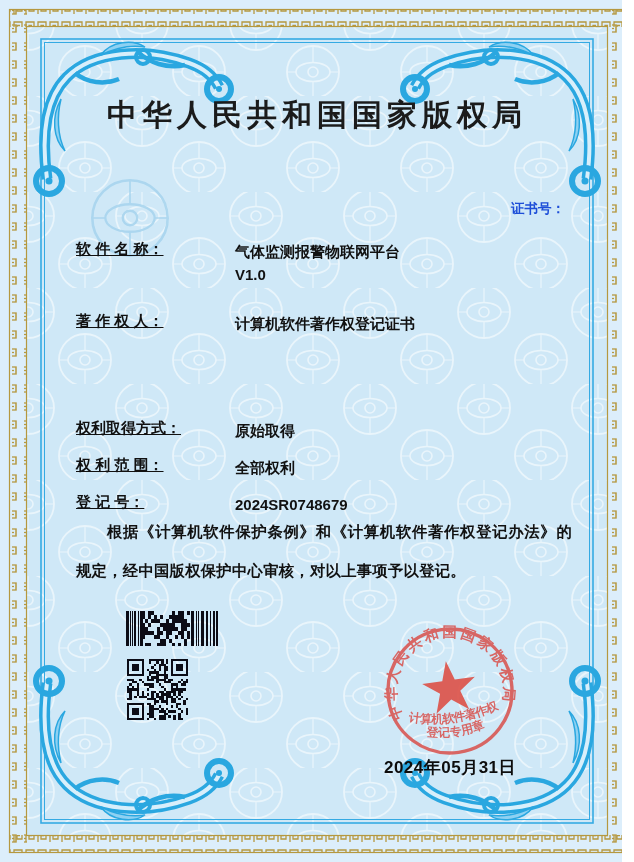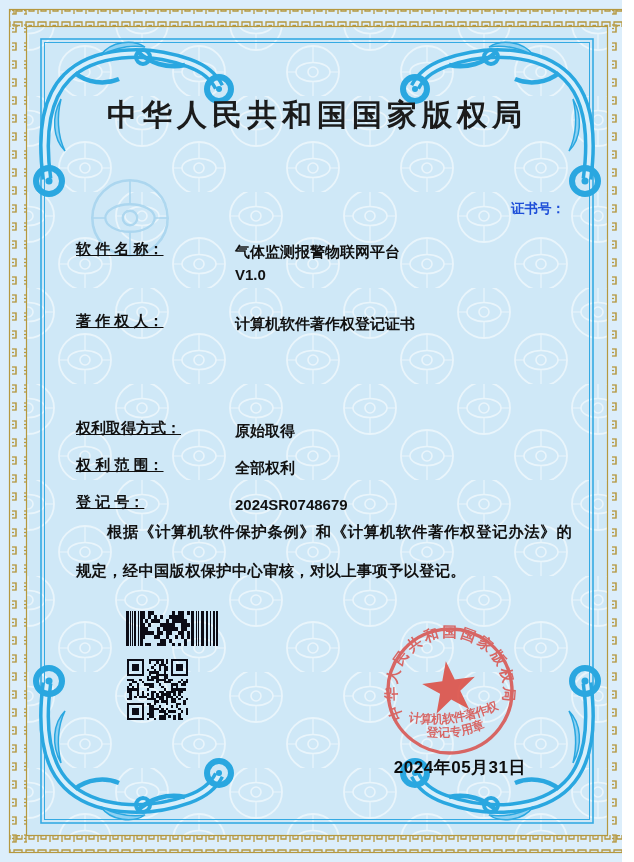--- a/index.html
+++ b/index.html
@@ -38,21 +38,21 @@
     left:76px;top:512px;width:496px;
     font-size:15.3px;font-weight:700;line-height:39px;
     text-indent:31px;text-align:justify;letter-spacing:0.3px;color:#111;
   }
   .barcode{left:126px;top:611px;}
   .barcode rect{fill:#0c0c16;}
   .qr{left:127px;top:659px;shape-rendering:crispEdges;}
   .qr rect{fill:#0c0c16;}
   .seal{left:374px;top:614px;}
   .issue-date{
-    left:374px;top:756px;width:152px;text-align:right;
+    left:374px;top:756px;width:152px;text-align:center;
     font-size:17px;font-weight:800;color:#0d0d0d;letter-spacing:0.5px;
   }
 </style>
 </head>
 <body>
 
 <div class="page">
 
   <svg class="decor" width="634" height="862" viewBox="0 0 634 862" aria-hidden="true">
     <defs>

